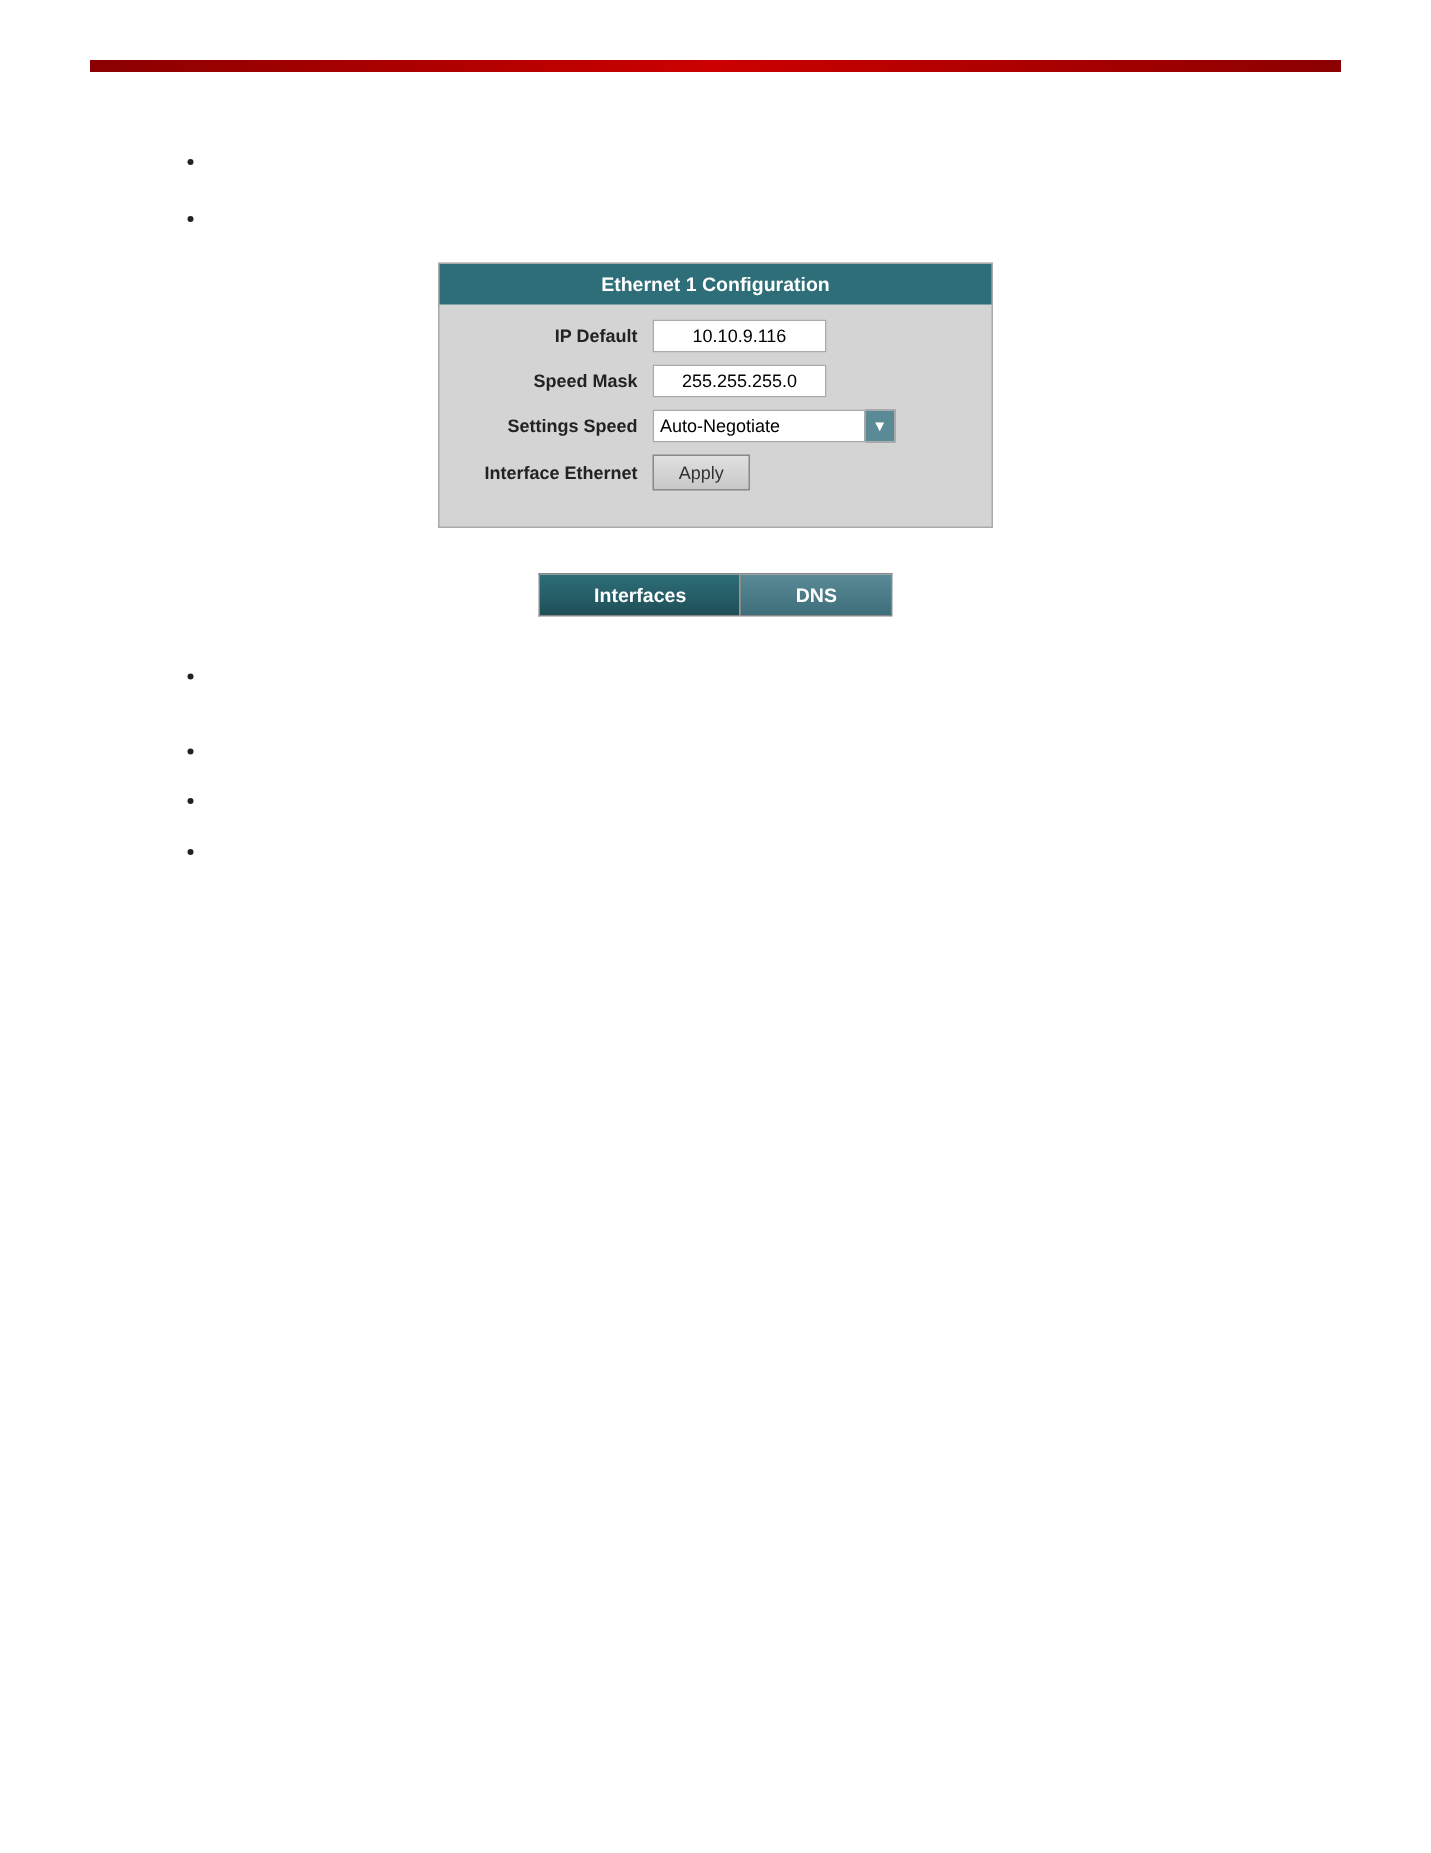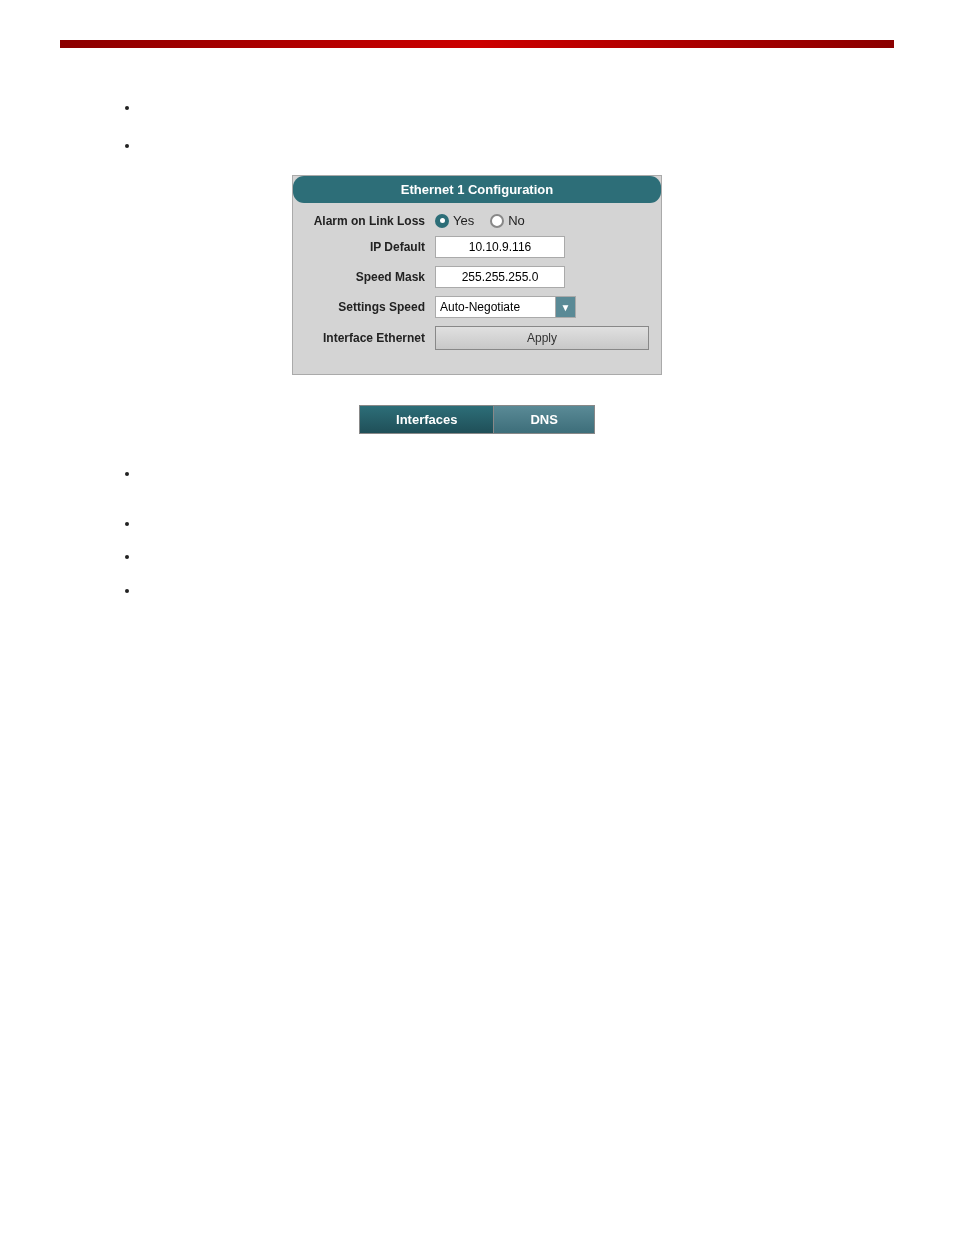--- a/index.html
+++ b/index.html
@@ -48,21 +48,20 @@
     }
 
     .config-panel-title {
       background: #2d6e78;
       color: #fff;
       text-align: center;
       font-size: 13px;
       font-weight: bold;
       padding: 6px 10px;
       margin-bottom: 10px;
-      border-radius: 11px;
     }
 
     .config-row {
       display: flex;
       align-items: center;
       margin: 8px 12px;
     }
 
     .config-label {
       font-weight: bold;
@@ -113,36 +112,36 @@
       border-radius: 50%;
       background: #fff;
     }
 
     .radio-circle.unselected {
       border-color: #888;
       background: #fff;
     }
 
     .text-input {
-      width: 130px;
+      width: 116px;
       padding: 3px 6px;
       border: 1px solid #aaa;
       background: #fff;
       font-size: 12px;
       text-align: center;
     }
 
     .speed-select-wrapper {
       display: flex;
       align-items: center;
       gap: 0;
     }
 
     .speed-select {
-      width: 121px;
+      width: 142px;
       padding: 3px 4px;
       border: 1px solid #aaa;
       background: #fff;
       font-size: 12px;
       appearance: none;
       -webkit-appearance: none;
     }
 
     .select-chevron {
       width: 20px;
@@ -157,21 +156,20 @@
     }
 
     .select-chevron::after {
       content: '▼';
       color: #fff;
       font-size: 10px;
     }
 
     .btn-row {
       display: flex;
-      flex-direction: column;
       gap: 4px;
       margin-left: 0;
     }
 
     .btn {
       padding: 4px 16px;
       font-size: 12px;
       border: 1px solid #888;
       background: linear-gradient(to bottom, #e0e0e0, #c8c8c8);
       cursor: pointer;
@@ -232,33 +230,20 @@
   <ul class="bullet-list">
     <li>&nbsp;</li>
     <li>&nbsp;</li>
   </ul>
 
   <div class="config-panel-wrapper">
     <div class="config-panel">
 
       <div class="config-panel-title">Ethernet 1 Configuration</div>
 
-      <div class="config-row">
-        <span class="config-label">Alarm on Link Loss</span>
-        <div class="config-value radio-group">
-          <label class="radio-option">
-            <div class="radio-circle selected"></div>
-            <span>Yes</span>
-          </label>
-          <label class="radio-option">
-            <div class="radio-circle unselected"></div>
-            <span>No</span>
-          </label>
-        </div>
-      </div>
 
       <div class="config-row">
         <span class="config-label">IP Default</span>
         <div class="config-value">
           <input type="text" class="text-input" value="10.10.9.116" style="">
         </div>
       </div>
 
       <div class="config-row">
         <span class="config-label">Speed Mask</span>

